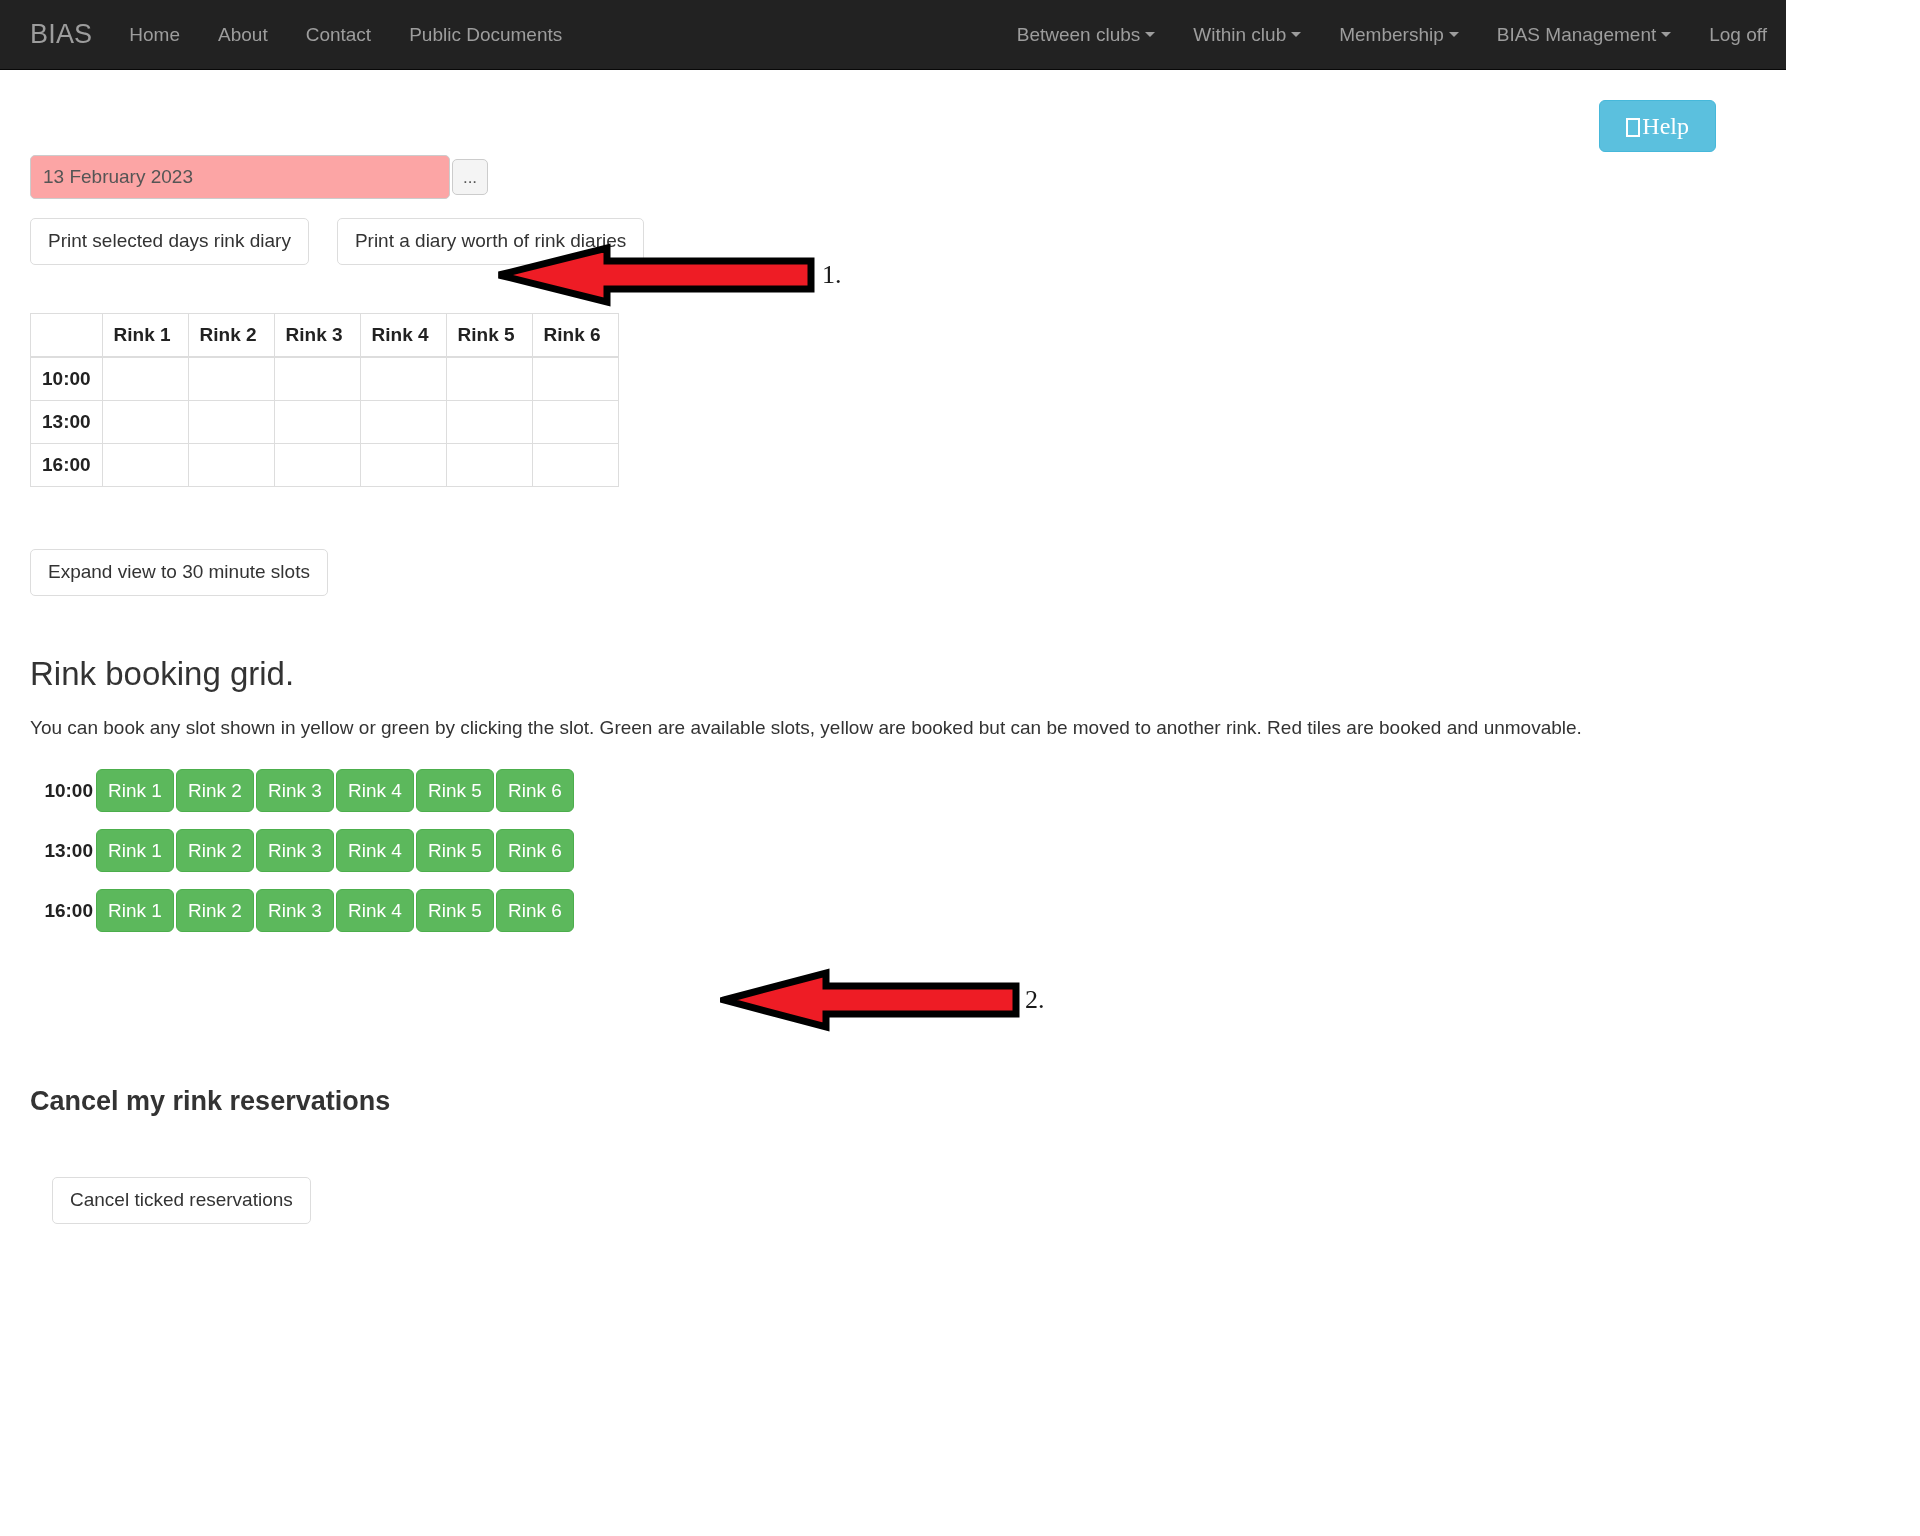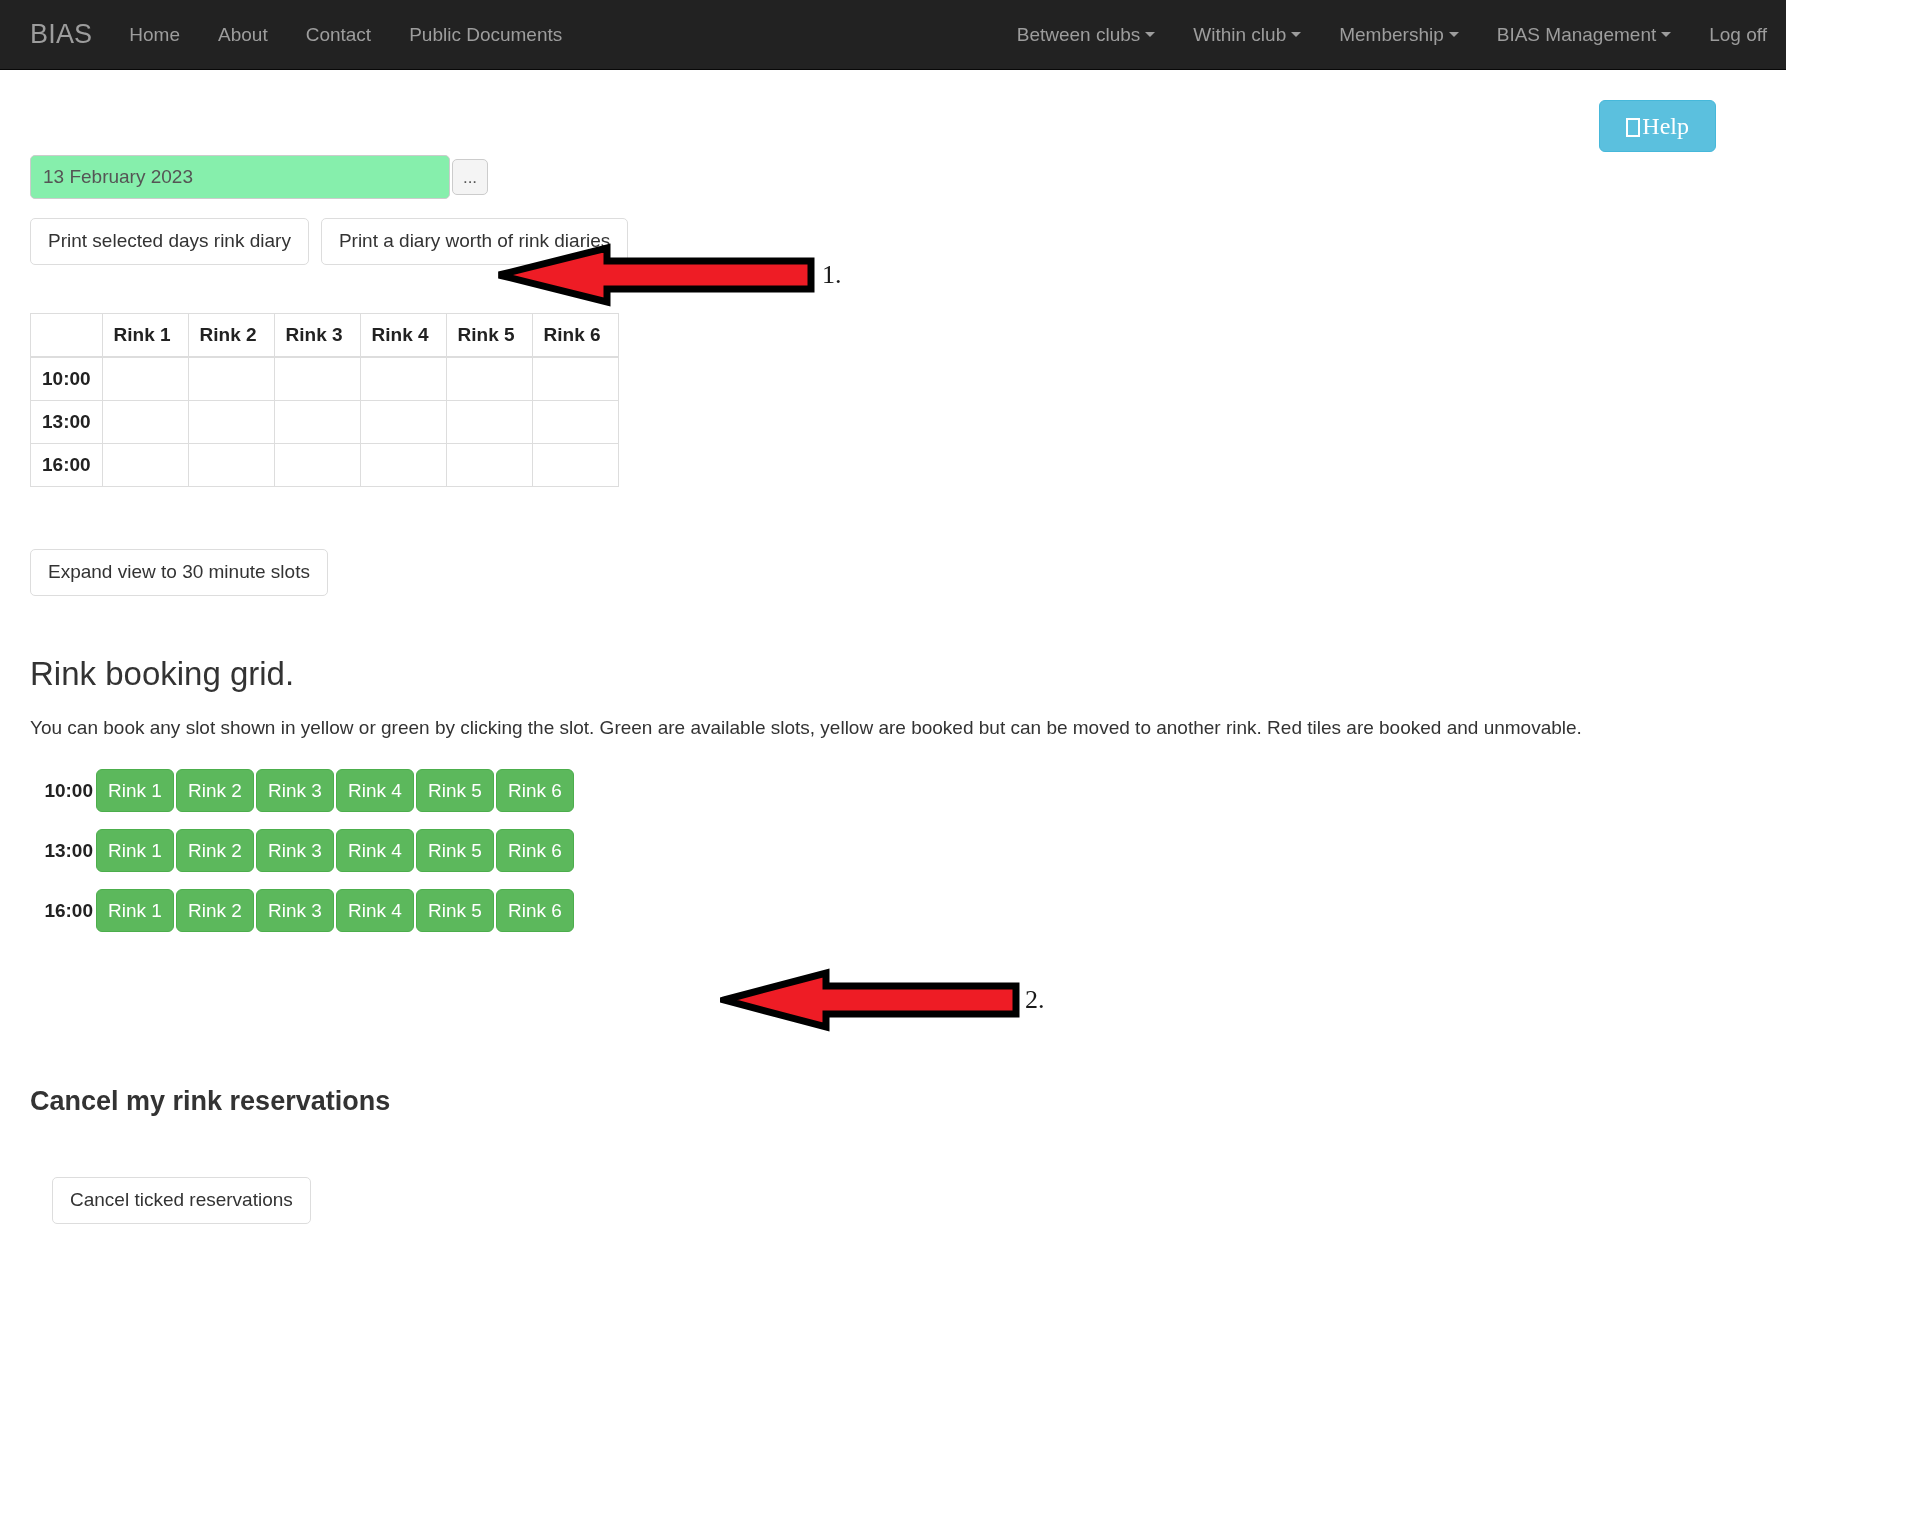--- a/index.html
+++ b/index.html
@@ -119,41 +119,41 @@
   .date-input {
     width: 420px;
     height: 44px;
     box-sizing: border-box;
     border: 1px solid #cccccc;
     border-radius: 5px;
     padding: 0 12px;
     font-size: 19px;
     color: #555555;
     font-family: "Liberation Sans", sans-serif;
-    background: #86efac;
+    background: #fca5a5;
   }
   .btn-ellipsis {
     margin-left: 2px;
     height: 36px;
     min-width: 36px;
     box-sizing: border-box;
     border: 1px solid #cccccc;
     border-radius: 5px;
     background: #f4f4f4;
     color: #555;
     font-size: 17px;
     cursor: pointer;
     font-family: "Liberation Sans", sans-serif;
     line-height: 1;
     padding: 0 8px;
   }
 
   .print-row {
     display: flex;
-    gap: 12px;
+    gap: 28px;
     margin-top: 19px;
   }
   .btn-default {
     background: #ffffff;
     border: 1px solid #dddddd;
     border-radius: 5px;
     color: #333333;
     font-size: 19px;
     padding: 11px 17px;
     cursor: pointer;

